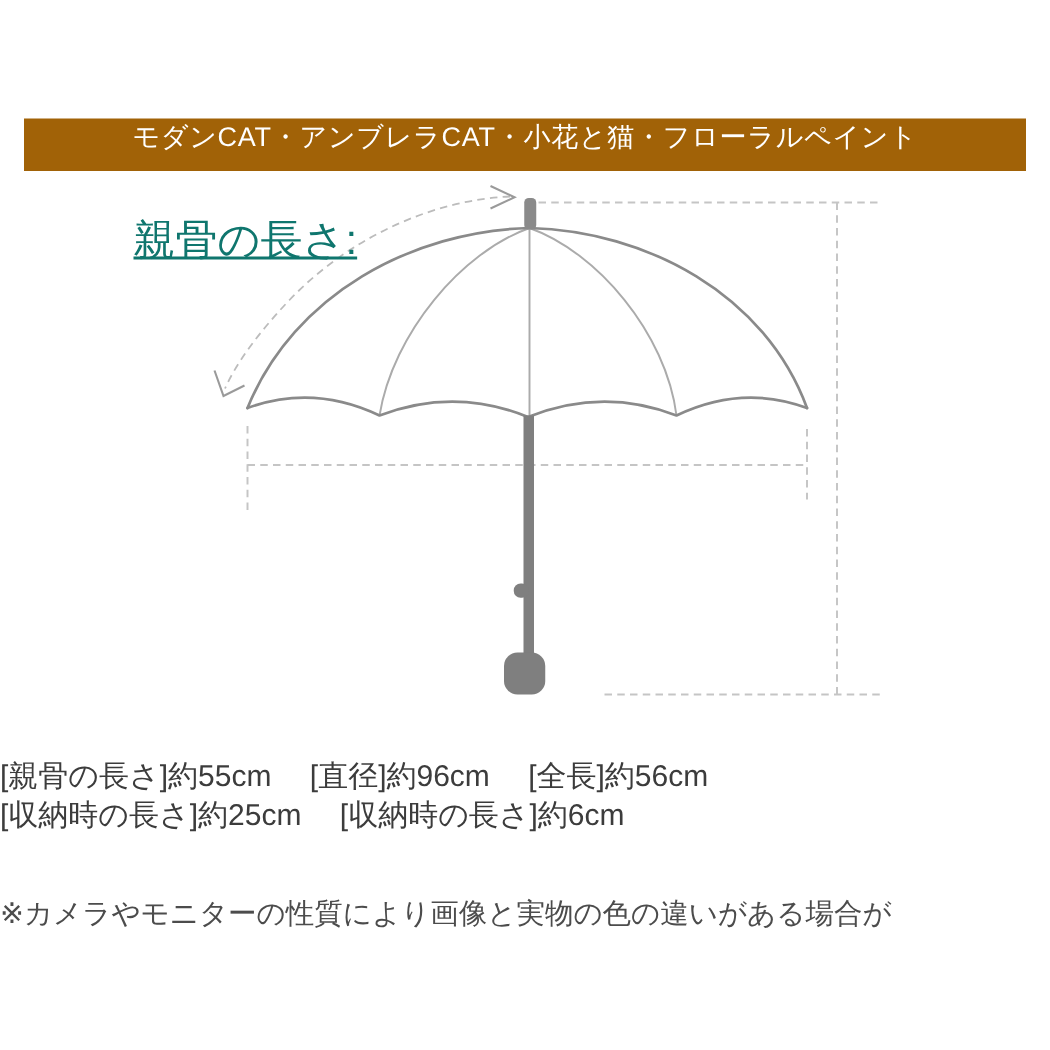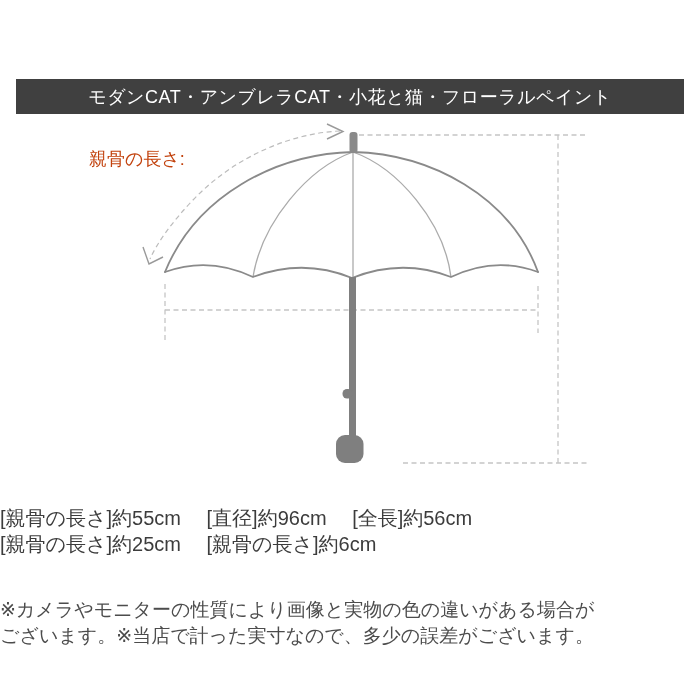--- a/index.html
+++ b/index.html
@@ -14,42 +14,43 @@
     height: 700px;
     background: #ffffff;
     overflow: hidden;
   }
   .title-bar {
     position: absolute;
     left: 16px;
     top: 79px;
     width: 668px;
     height: 35px;
-    background: #404040;
+    background: #a16207;
     color: #ffffff;
     display: flex;
-    align-items: center;
+    align-items: flex-start;
     justify-content: center;
     font-size: 18px;
     letter-spacing: 0.5px;
     white-space: nowrap;
   }
   .diagram-svg {
     position: absolute;
     left: 0;
     top: 0;
     width: 700px;
     height: 500px;
   }
   .dim-label {
     position: absolute;
-    color: #c2410c;
-    font-size: 18px;
+    color: #0f766e;
+    font-size: 28px;
     line-height: 27px;
     white-space: nowrap;
+    text-decoration: underline;
   }
   .dim-label .lbl, .dim-label .val { display: block; }
   #rib-length-label   { left: 89px;  top: 146px; }
   #diameter-label     { left: 184px; top: 318px; }
   #total-length-label { left: 562px; top: 290px; }
   .spec-summary {
     position: absolute;
     left: 0;
     top: 505px;
     width: 700px;
@@ -121,23 +122,22 @@
     <span class="lbl">親骨の長さ:</span>
   </div>
 
   <div class="spec-summary">
     <span class="spec-line">
       <span class="spec-item">[親骨の長さ]約55cm</span>
       <span class="spec-item">[直径]約96cm</span>
       <span class="spec-item">[全長]約56cm</span>
     </span>
     <span class="spec-line">
-      <span class="spec-item">[親骨の長さ]約25cm</span>
-      <span class="spec-item">[親骨の長さ]約6cm</span>
+      <span class="spec-item">[収納時の長さ]約25cm</span>
+      <span class="spec-item">[収納時の長さ]約6cm</span>
     </span>
   </div>
 
   <div class="disclaimer">
     <span style="display:block">※カメラやモニターの性質により画像と実物の色の違いがある場合が</span>
-    <span style="display:block">ございます。※当店で計った実寸なので、多少の誤差がございます。</span>
   </div>
 
 </div>
 
 </body></html>

